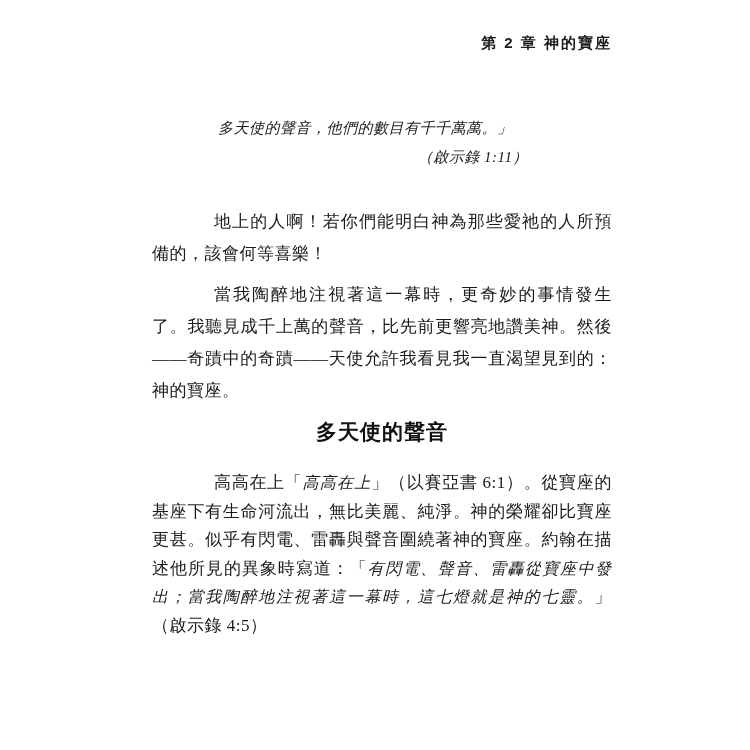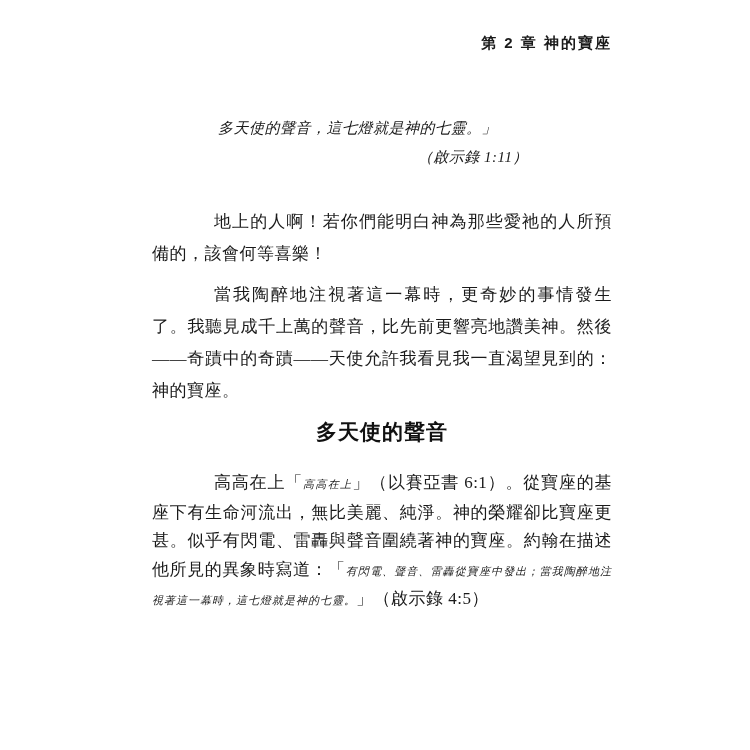--- a/index.html
+++ b/index.html
@@ -69,21 +69,21 @@
     left: 152px;
     width: 460px;
     text-align: center;
     font-size: 21px;
     font-weight: bold;
     letter-spacing: 1px;
     color: #111111;
   }
   .seg-kai {
     font-style: italic;
-    font-size: 11px;
+    font-size: 16px;
     letter-spacing: 1px;
     margin-top: 28px;
   }
   .page-number {
     position: absolute;
     top: 690px;
     left: 0;
     width: 750px;
     text-align: center;
     font-family: "Liberation Sans", "DejaVu Sans", sans-serif;
@@ -91,21 +91,21 @@
     color: #222222;
   }
 </style>
 </head>
 <body>
 
 <div class="page">
 
   <div class="chapter-header">第 2 章  神的寶座</div>
 
-  <div class="quote-text">多天使的聲音，這七燈就是神的七靈。」</div>
+  <div class="quote-text">多天使的聲音，他們的數目有千千萬萬。」</div>
 
   <div class="quote-citation">（啟示錄 1:11）</div>
 
   <p class="body-para para-1">地上的人啊！若你們能明白神為那些愛祂的人所預備的，該會何等喜樂！</p>
 
   <p class="body-para para-2">當我陶醉地注視著這一幕時，更奇妙的事情發生了。我聽見成千上萬的聲音，比先前更響亮地讚美神。然後——奇蹟中的奇蹟——天使允許我看見我一直渴望見到的：神的寶座。</p>
 
   <h2 class="section-heading">多天使的聲音</h2>
 
   <p class="body-para para-3">

